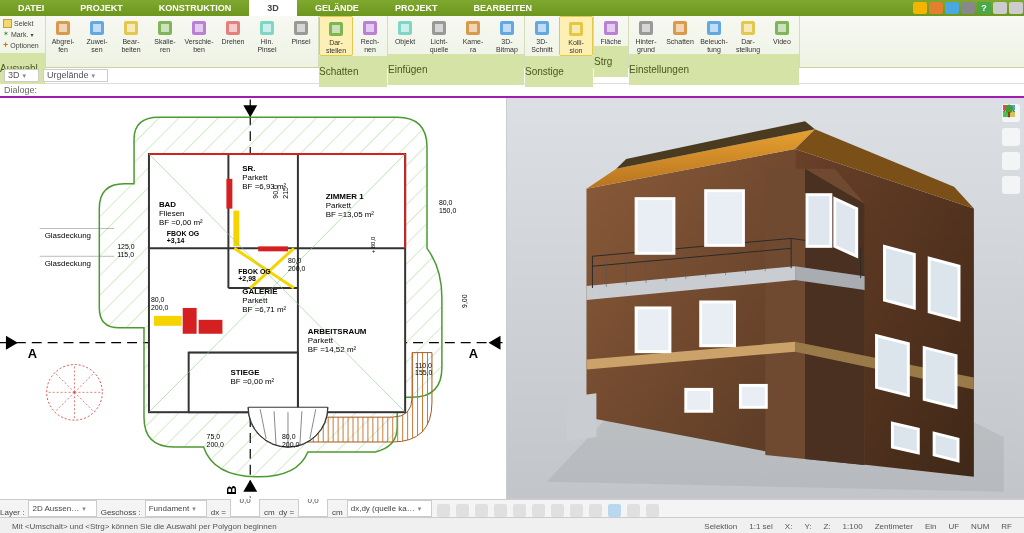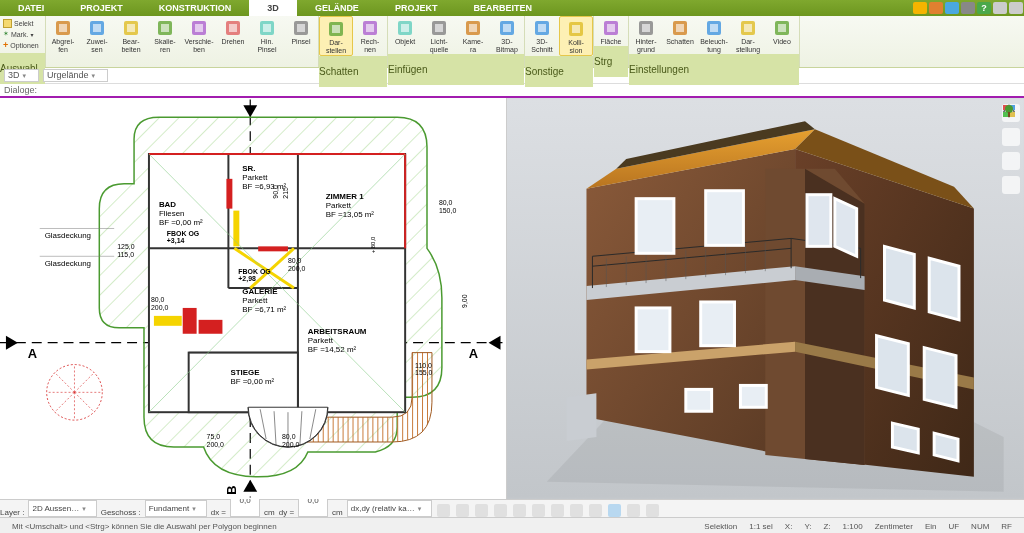--- a/index.html
+++ b/index.html
@@ -555,21 +555,21 @@
   <span>Layer :</span>
   <span class="sel chev">2D Aussen…</span>
   <span>Geschoss :</span>
   <span class="sel chev">Fundament</span>
   <span>dx =</span>
   <span class="numbox">0,0</span>
   <span>cm</span>
   <span>dy =</span>
   <span class="numbox">0,0</span>
   <span>cm</span>
-  <span class="sel chev">dx,dy (relativ ka…</span>
+  <span class="sel chev">dx,dy (quelle ka…</span>
   <div class="ico"></div>
   <div class="ico"></div>
   <div class="ico"></div>
   <div class="ico"></div>
   <div class="ico"></div>
   <div class="ico"></div>
   <div class="ico"></div>
   <div class="ico"></div>
   <div class="ico"></div>
   <div class="ico" style="background:#b8d8f0"></div>

